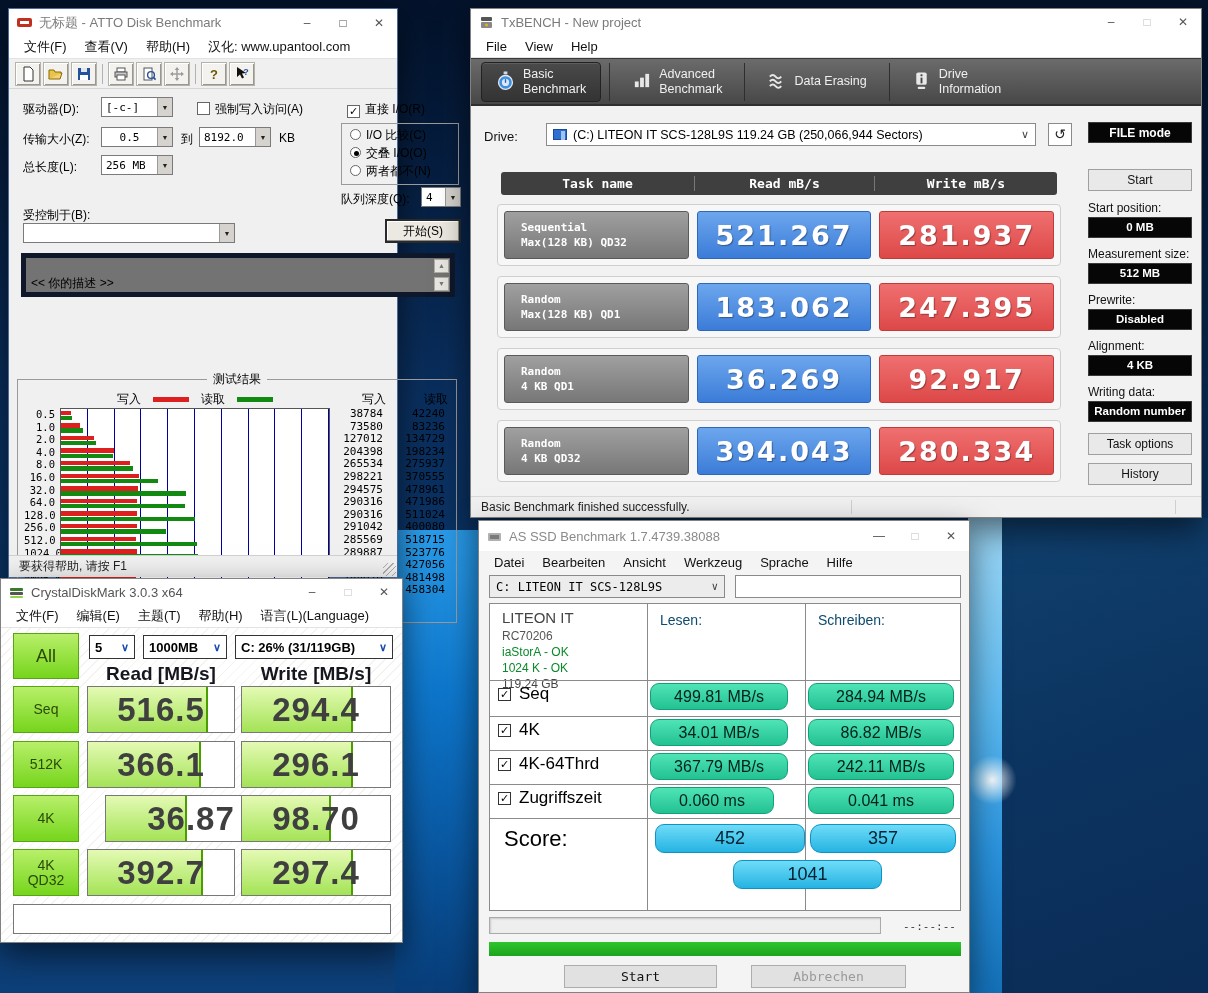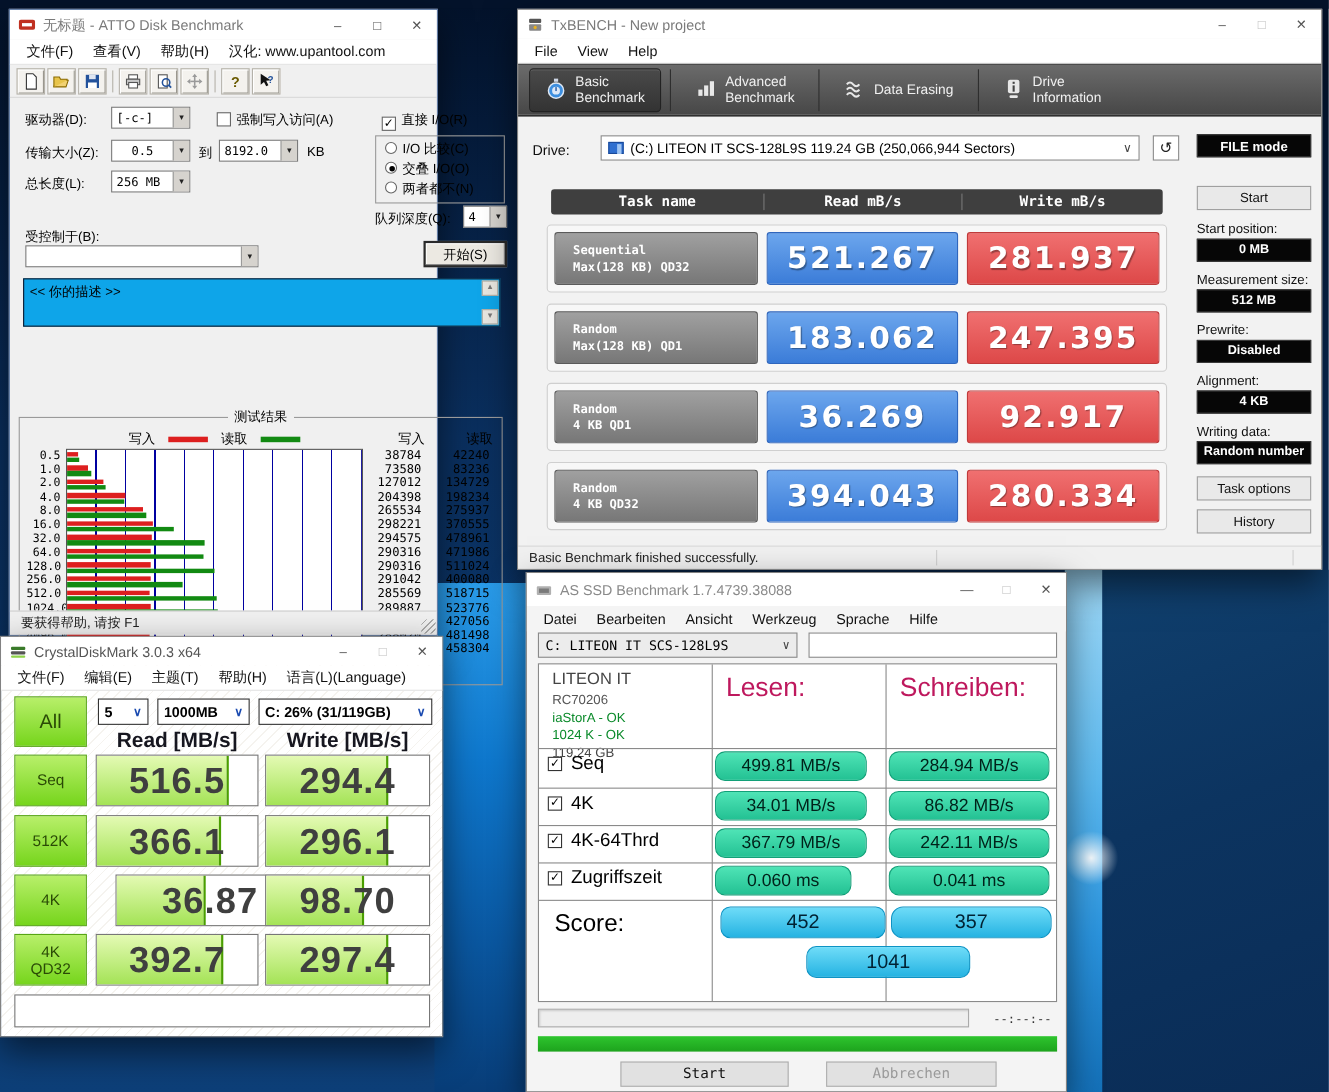--- a/index.html
+++ b/index.html
@@ -30,21 +30,21 @@
   .ccombo{position:absolute;display:flex;border:1px solid #7a7a7a;background:#fff;height:20px;}
   .ccombo .val{flex:1;font-family:"DejaVu Sans Mono",monospace;font-size:11px;padding:3px 4px;white-space:nowrap;overflow:hidden;}
   .ccombo .arw{width:15px;background:#d6d3ce;border-left:1px solid #9a9a9a;color:#222;font-size:7px;display:flex;align-items:center;justify-content:center;}
   .cb{display:inline-block;width:13px;height:13px;background:#fff;border:1px solid #666;vertical-align:-2px;margin-right:5px;text-align:center;line-height:11px;font-size:11px;color:#000;}
   .radio{display:inline-block;width:11px;height:11px;border:1px solid #666;border-radius:50%;background:#fff;margin-right:5px;vertical-align:-1px;position:relative;}
   .radio.on::after{content:"";position:absolute;left:3px;top:3px;width:5px;height:5px;border-radius:50%;background:#000;}
   .radio-row{height:18px;white-space:nowrap;font-size:12px;}
   .groupbox{position:absolute;border:1px solid #9a9a9a;}
   .cbtn{position:absolute;background:#ece9e2;border:1px solid #6a6a6a;box-shadow:inset -1px -1px 0 #8a8a8a,inset 1px 1px 0 #fff;font-size:12px;text-align:center;}
   .defbtn{border:2px solid #2a2a2a;}
-  .descbox{position:absolute;background:#0ea5e9;border:1px solid #0f172a;font-size:12px;padding:3px 5px;}
+  .descbox{position:absolute;background:#737373;border:5px solid #0f172a;font-size:12px;padding:17px 5px;}
   .scrollarrows{position:absolute;right:1px;top:1px;bottom:1px;width:15px;display:flex;flex-direction:column;justify-content:space-between;}
   .sarr{height:14px;background:#e8e6e0;border:1px solid #b0aca2;font-size:7px;color:#777;text-align:center;line-height:12px;}
   fieldset.results{position:absolute;left:8px;top:282px;width:440px;height:252px;border:1px solid #9a9a9a;padding:2px 6px 0 6px;}
   fieldset.results legend{font-size:12px;margin:0 auto;padding:0 6px;}
   .legendrow{display:flex;align-items:center;height:18px;}
   .sp-l{width:36px;}
   .legendmid{width:270px;display:flex;justify-content:center;gap:12px;align-items:center;font-size:12px;}
   .swatch{display:inline-block;width:36px;height:5px;vertical-align:2px;}
   .hcol{text-align:right;font-size:12px;}
   .chartflex{display:flex;}
@@ -110,21 +110,21 @@
   
   #asd{left:478px;top:520px;width:492px;height:473px;background:#f4f4f4;}
   .as-combo{position:absolute;left:10px;top:54px;width:236px;height:23px;background:#ececec;border:1px solid #8a8a8a;font-family:"DejaVu Sans Mono",monospace;font-size:12px;display:flex;align-items:center;padding:0 6px;}
   .as-combo .arr{margin-left:auto;font-size:11px;color:#444;}
   .as-empty{position:absolute;left:256px;top:54px;width:226px;height:23px;background:#fff;border:1px solid #8a8a8a;}
   .as-grid{position:absolute;left:10px;top:82px;width:472px;height:308px;background:#fff;border:1px solid #8a8a8a;}
   .as-vline{position:absolute;top:0;bottom:0;width:1px;background:#8a8a8a;}
   .as-hline{position:absolute;left:0;right:0;height:1px;background:#8a8a8a;}
   .as-info{position:absolute;left:12px;top:6px;font-size:12px;line-height:16px;}
   .as-info .l0{font-size:15px;color:#444;margin-bottom:2px;}
-  .as-colhead{position:absolute;top:8px;font-size:24px;color:#be185d;}
+  .as-colhead{position:absolute;top:8px;font-size:14px;color:#0c4a6e;}
   .as-rowlbl{position:absolute;font-size:17px;color:#000;display:flex;align-items:center;gap:8px;}
   .as-cb{width:13px;height:13px;border:1px solid #333;background:#fff;font-size:11px;line-height:11px;text-align:center;color:#000;}
   .as-pill{position:absolute;height:27px;border-radius:9px;background:linear-gradient(#4fe4b6,#23c193);border:1px solid #12a078;display:flex;align-items:center;justify-content:center;font-size:16px;color:#00221a;}
   .as-score-pill{position:absolute;height:29px;border-radius:9px;background:linear-gradient(#6fdcf8,#25b3e2);border:1px solid #0d93c4;display:flex;align-items:center;justify-content:center;font-size:18px;color:#002233;}
   .as-scorelbl{position:absolute;left:14px;font-size:22px;color:#000;}
   .as-progress{position:absolute;left:10px;top:396px;width:392px;height:17px;background:#eee;border:1px solid #aaa;box-shadow:inset 1px 1px 2px rgba(0,0,0,.15);}
   .as-time{position:absolute;left:424px;top:399px;font-size:11px;font-family:"DejaVu Sans Mono",monospace;color:#333;}
   .as-green{position:absolute;left:10px;top:421px;width:472px;height:14px;background:linear-gradient(#2ec52e,#1da31d);}
   .as-btn{position:absolute;top:444px;height:23px;background:#e1e1e1;border:1px solid #adadad;font-family:"DejaVu Sans Mono",monospace;font-size:13px;text-align:center;line-height:21px;}
   .appicon{width:15px;height:13px;flex:none;}

